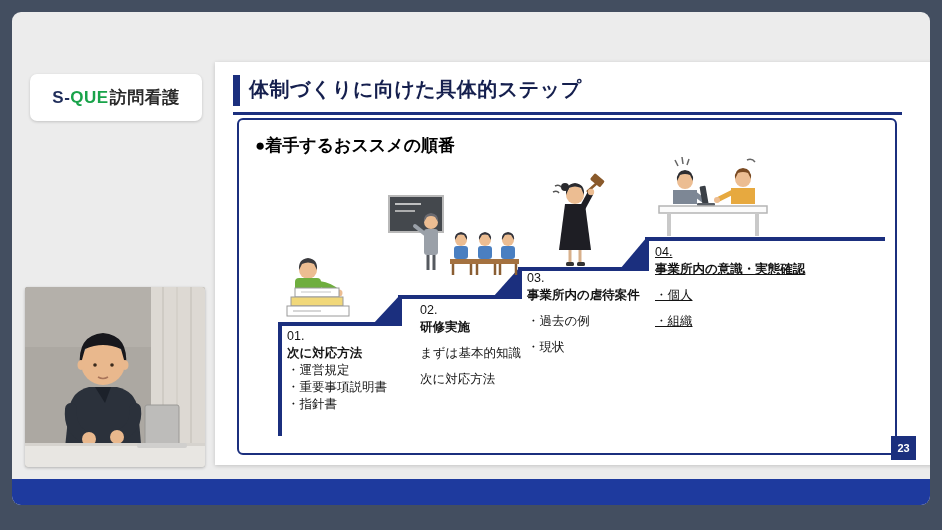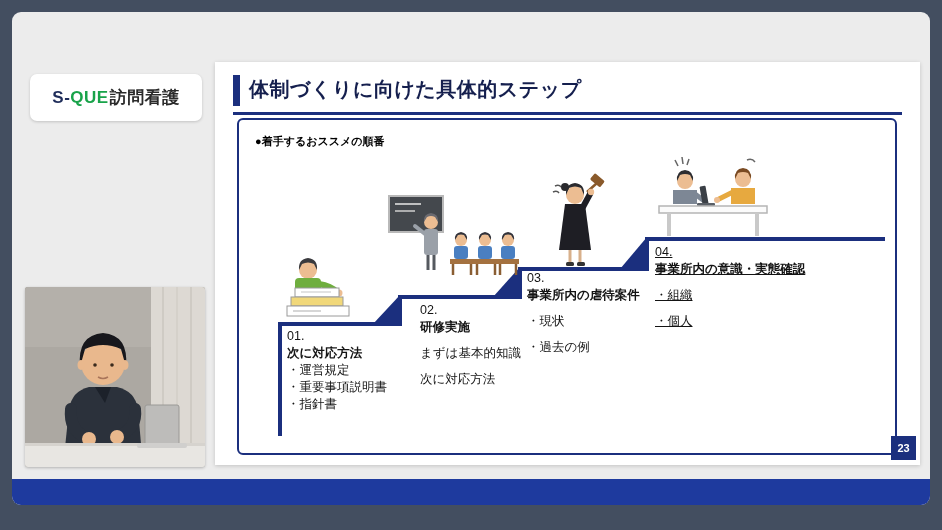--- a/index.html
+++ b/index.html
@@ -30,39 +30,39 @@
   .logo-part3{color:#2a2a2a;margin-left:1px;font-family:Liberation Serif, serif;}
   
   .presenter{
     position:absolute;left:13px;top:275px;width:180px;height:180px;
     border-radius:3px;overflow:hidden;box-shadow:0 1px 3px rgba(0,0,0,.25);
     background:#b0aca6;
   }
   
   .slide{
     position:absolute;left:203px;top:50px;width:705px;height:403px;
-    background:#ffffff;box-shadow:0 1px 4px rgba(0,0,0,.18);
+    background:#ffffff;box-shadow:0 1px 4px rgba(0,0,0,.18);padding-left:20px;
   }
   .title-accent{
     position:absolute;left:18px;top:13px;width:7px;height:31px;background:#1b2f7e;
   }
   .slide-title{
     position:absolute;left:34px;top:14px;
     font-size:20px;font-weight:bold;color:#151f4e;letter-spacing:.5px;
   }
   .title-underline{
     position:absolute;left:18px;top:50px;width:669px;height:3px;background:#1b2f7e;
   }
   .content-box{
     position:absolute;left:22px;top:56px;width:660px;height:337px;
     border:2px solid #1b2f7e;border-radius:6px;box-sizing:border-box;
     background:#fff;
   }
   .section-label{
-    position:absolute;left:40px;top:72px;font-size:11px;color:#000;font-weight:600;
+    position:absolute;left:40px;top:72px;font-size:17px;color:#000;font-weight:600;
   }
   .stair-svg{position:absolute;left:0;top:0;width:705px;height:403px;pointer-events:none;}
   .illus{position:absolute;}
   .step-text{position:absolute;font-size:12.5px;color:#141414;line-height:17px;}
   .step-text .num{display:block;}
   .step-text .st-title{display:block;font-weight:600;}
   .step-text .item{display:block;}
   .step-text .gap{margin-top:9px;}
   .page-number{
     position:absolute;left:676px;top:374px;width:25px;height:24px;
@@ -232,28 +232,28 @@
     <div class="step-text" style="left:205px;top:240px;width:116px;">
       <span class="num">02.</span>
       <span class="st-title">研修実施</span>
       <span class="item gap">まずは基本的知識</span>
       <span class="item gap">次に対応方法</span>
     </div>
 
     <div class="step-text" style="left:312px;top:208px;width:122px;">
       <span class="num">03.</span>
       <span class="st-title">事業所内の虐待案件</span>
+      <span class="item gap">・過去の例</span>
       <span class="item gap">・現状</span>
-      <span class="item gap">・過去の例</span>
     </div>
 
     <div class="step-text" style="left:440px;top:182px;width:230px;text-decoration:underline;">
       <span class="num">04.</span>
       <span class="st-title">事業所内の意識・実態確認</span>
+      <span class="item gap">・個人</span>
       <span class="item gap">・組織</span>
-      <span class="item gap">・個人</span>
     </div>
 
     <div class="page-number">23</div>
   </div>
 
   <div class="bottom-bar"></div>
 </div>
 
 </body></html>

